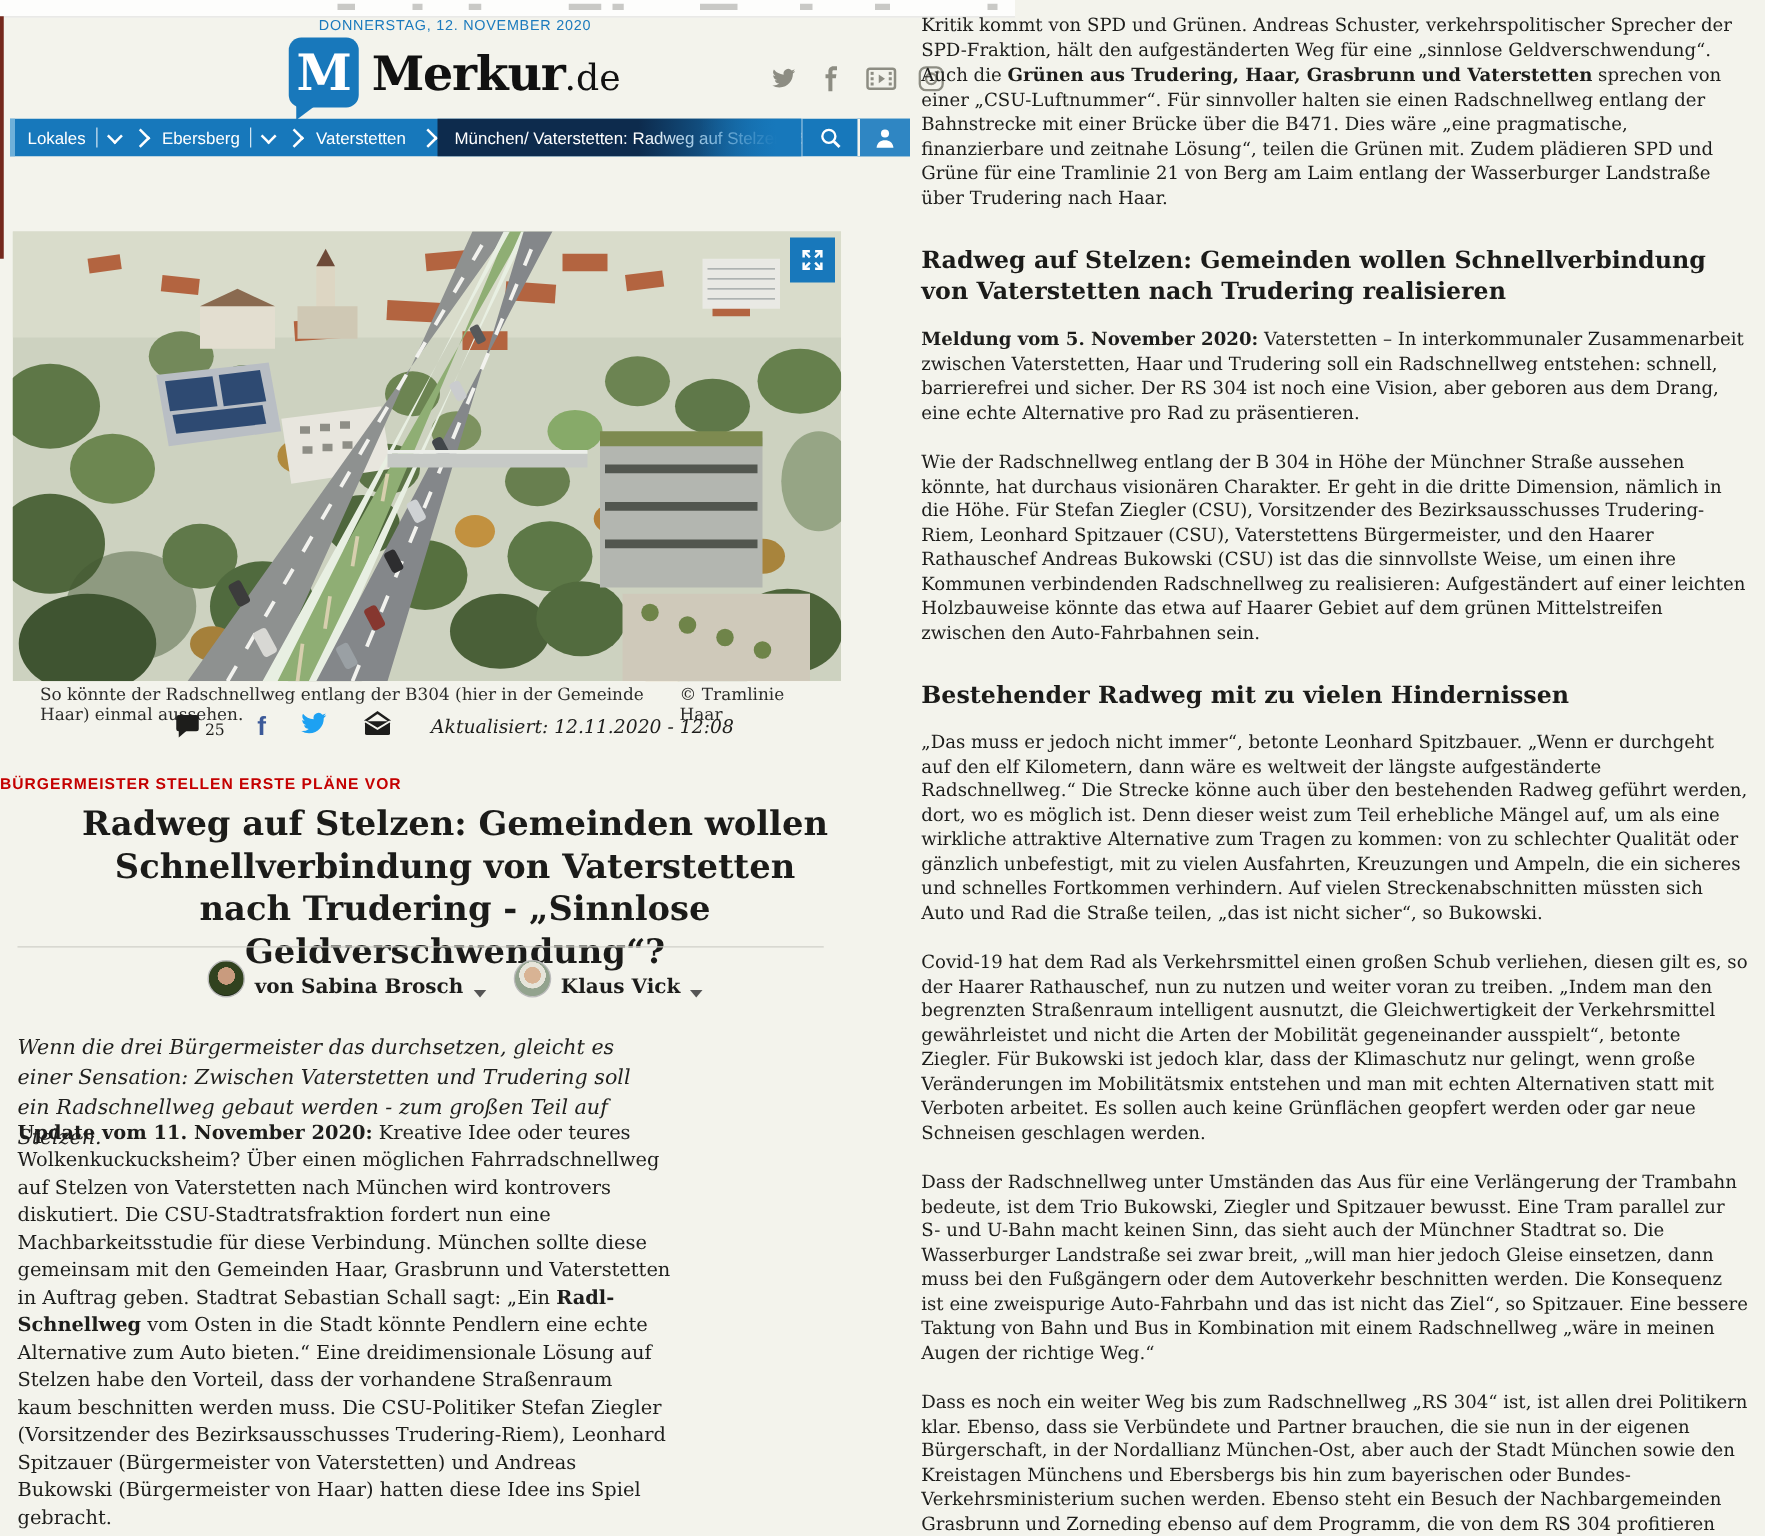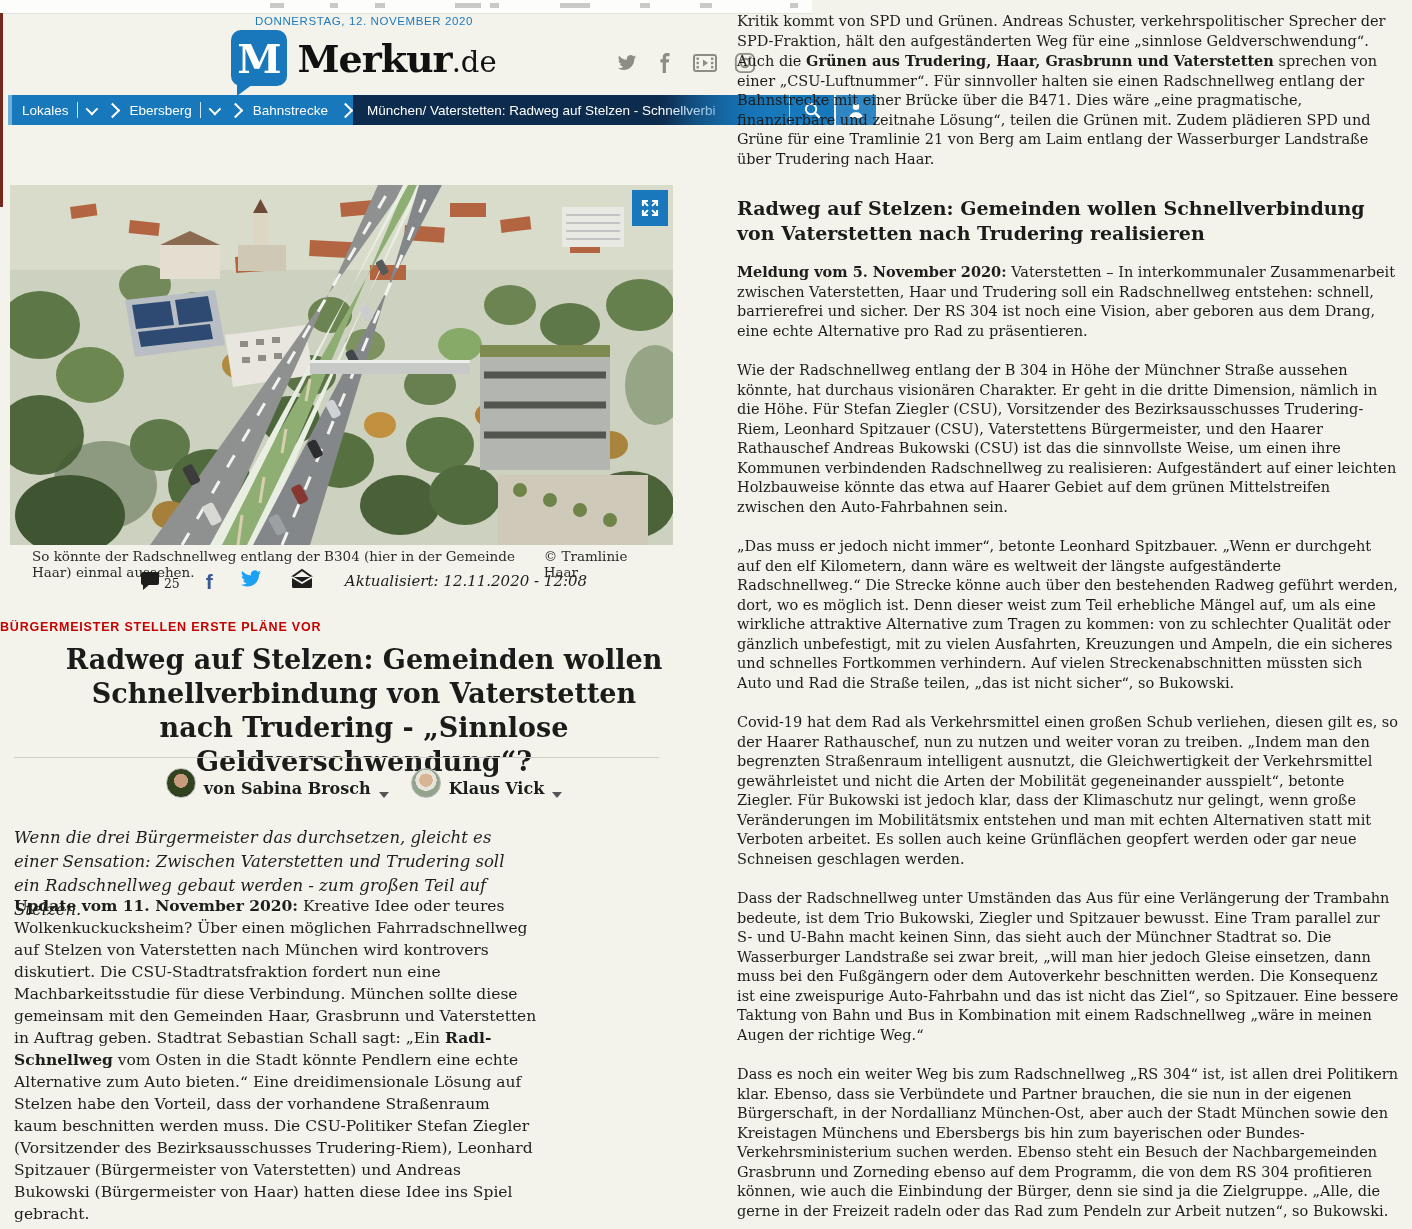--- a/index.html
+++ b/index.html
@@ -20,21 +20,21 @@
   .logo-m{width:56px;height:56px;background:#1878bb;border-radius:10px;position:relative;
     display:flex;align-items:center;justify-content:center;color:#fff;
     font-family:"DejaVu Serif",serif;font-weight:bold;font-size:40px;}
   .logo-m::after{content:"";position:absolute;left:6px;bottom:-10px;width:0;height:0;
     border-left:16px solid #1878bb;border-bottom:12px solid transparent;}
   .logo-word{font-family:"DejaVu Serif",serif;font-weight:bold;font-size:38px;color:#111;letter-spacing:-1px;}
   .logo-tld{font-family:"DejaVu Serif",serif;font-size:29px;color:#111;}
   .header-social{position:absolute;left:616px;top:52px;display:flex;gap:16px;align-items:center;}
   .header-social svg{display:block;}
   
-  .crumbbar{position:absolute;left:8px;top:95px;width:868px;height:30px;background:#1778bb;
+  .crumbbar{position:absolute;left:8px;top:95px;width:720px;height:30px;background:#1778bb;
     display:flex;align-items:stretch;font-family:"Liberation Sans",sans-serif;font-size:13.5px;color:#fff;
     border-left:4px solid #6fb0d9;box-sizing:border-box;}
   .crumb{display:flex;align-items:center;gap:8px;padding:0 10px;white-space:nowrap;cursor:pointer;}
   .crumb .vline{width:1px;height:16px;background:rgba(255,255,255,.8);}
   .caret-down{width:7px;height:7px;border-right:2px solid #fff;border-bottom:2px solid #fff;transform:rotate(45deg) translateY(-2px);}
   .chev-right{width:9px;height:9px;border-top:2px solid #fff;border-right:2px solid #fff;transform:rotate(45deg);margin:0 2px;align-self:center;}
   .crumb-current{position:relative;flex:1;display:flex;align-items:center;padding:0 14px;overflow:hidden;
     background:linear-gradient(90deg,#0d2b4d 0%,#0d2b4d 72%,#1778bb 100%);white-space:nowrap;}
   .crumb-current .fade{position:absolute;right:0;top:0;width:130px;height:100%;
     background:linear-gradient(90deg,rgba(23,120,187,0),#1778bb 85%);}
@@ -145,21 +145,21 @@
     <span class="caret-down"></span>
   </div>
   <span class="chev-right"></span>
   <div class="crumb">
     <span>Ebersberg</span>
     <span class="vline"></span>
     <span class="caret-down"></span>
   </div>
   <span class="chev-right"></span>
   <div class="crumb">
-    <span>Bahnstrecke</span>
+    <span>Vaterstetten</span>
   </div>
   <span class="chev-right"></span>
   <div class="crumb-current">
     <span>München/ Vaterstetten: Radweg auf Stelzen - Schnellverbi</span>
     <span class="fade"></span>
   </div>
   <div class="crumb-tools">
     <div class="tool-search">
       <svg width="19" height="19" viewBox="0 0 20 20">
           <circle cx="8.5" cy="8.5" r="5.5" fill="none" stroke="#fff" stroke-width="2"></circle>
@@ -375,18 +375,19 @@
 
 <div class="right-col">
   <p>
     <span>Kritik kommt von SPD und Grünen. Andreas Schuster, verkehrspolitischer Sprecher der SPD-Fraktion, hält den aufgeständerten Weg für eine „sinnlose Geldverschwendung“. Auch die </span><span class="b">Grünen aus Trudering, Haar, Grasbrunn und Vaterstetten</span><span> sprechen von einer „CSU-Luftnummer“. Für sinnvoller halten sie einen Radschnellweg entlang der Bahnstrecke mit einer Brücke über die B471. Dies wäre „eine pragmatische, finanzierbare und zeitnahe Lösung“, teilen die Grünen mit. Zudem plädieren SPD und Grüne für eine Tramlinie 21 von Berg am Laim entlang der Wasserburger Landstraße über Trudering nach Haar.</span>
   </p>
   <h2>Radweg auf Stelzen: Gemeinden wollen Schnellverbindung von Vaterstetten nach Trudering realisieren</h2>
   <p>
     <span class="b">Meldung vom 5. November 2020:</span><span> Vaterstetten – In interkommunaler Zusammenarbeit zwischen Vaterstetten, Haar und Trudering soll ein Radschnellweg entstehen: schnell, barrierefrei und sicher. Der RS 304 ist noch eine Vision, aber geboren aus dem Drang, eine echte Alternative pro Rad zu präsentieren.</span>
   </p>
   <p>Wie der Radschnellweg entlang der B 304 in Höhe der Münchner Straße aussehen könnte, hat durchaus visionären Charakter. Er geht in die dritte Dimension, nämlich in die Höhe. Für Stefan Ziegler (CSU), Vorsitzender des Bezirksausschusses Trudering-Riem, Leonhard Spitzauer (CSU), Vaterstettens Bürgermeister, und den Haarer Rathauschef Andreas Bukowski (CSU) ist das die sinnvollste Weise, um einen ihre Kommunen verbindenden Radschnellweg zu realisieren: Aufgeständert auf einer leichten Holzbauweise könnte das etwa auf Haarer Gebiet auf dem grünen Mittelstreifen zwischen den Auto-Fahrbahnen sein.</p>
+  <h2>Bestehender Radweg mit zu vielen Hindernissen</h2>
   <p>„Das muss er jedoch nicht immer“, betonte Leonhard Spitzbauer. „Wenn er durchgeht auf den elf Kilometern, dann wäre es weltweit der längste aufgeständerte Radschnellweg.“ Die Strecke könne auch über den bestehenden Radweg geführt werden, dort, wo es möglich ist. Denn dieser weist zum Teil erhebliche Mängel auf, um als eine wirkliche attraktive Alternative zum Tragen zu kommen: von zu schlechter Qualität oder gänzlich unbefestigt, mit zu vielen Ausfahrten, Kreuzungen und Ampeln, die ein sicheres und schnelles Fortkommen verhindern. Auf vielen Streckenabschnitten müssten sich Auto und Rad die Straße teilen, „das ist nicht sicher“, so Bukowski.</p>
   <p>Covid-19 hat dem Rad als Verkehrsmittel einen großen Schub verliehen, diesen gilt es, so der Haarer Rathauschef, nun zu nutzen und weiter voran zu treiben. „Indem man den begrenzten Straßenraum intelligent ausnutzt, die Gleichwertigkeit der Verkehrsmittel gewährleistet und nicht die Arten der Mobilität gegeneinander ausspielt“, betonte Ziegler. Für Bukowski ist jedoch klar, dass der Klimaschutz nur gelingt, wenn große Veränderungen im Mobilitätsmix entstehen und man mit echten Alternativen statt mit Verboten arbeitet. Es sollen auch keine Grünflächen geopfert werden oder gar neue Schneisen geschlagen werden.</p>
   <p>Dass der Radschnellweg unter Umständen das Aus für eine Verlängerung der Trambahn bedeute, ist dem Trio Bukowski, Ziegler und Spitzauer bewusst. Eine Tram parallel zur S- und U-Bahn macht keinen Sinn, das sieht auch der Münchner Stadtrat so. Die Wasserburger Landstraße sei zwar breit, „will man hier jedoch Gleise einsetzen, dann muss bei den Fußgängern oder dem Autoverkehr beschnitten werden. Die Konsequenz ist eine zweispurige Auto-Fahrbahn und das ist nicht das Ziel“, so Spitzauer. Eine bessere Taktung von Bahn und Bus in Kombination mit einem Radschnellweg „wäre in meinen Augen der richtige Weg.“</p>
   <p>Dass es noch ein weiter Weg bis zum Radschnellweg „RS 304“ ist, ist allen drei Politikern klar. Ebenso, dass sie Verbündete und Partner brauchen, die sie nun in der eigenen Bürgerschaft, in der Nordallianz München-Ost, aber auch der Stadt München sowie den Kreistagen Münchens und Ebersbergs bis hin zum bayerischen oder Bundes-Verkehrsministerium suchen werden. Ebenso steht ein Besuch der Nachbargemeinden Grasbrunn und Zorneding ebenso auf dem Programm, die von dem RS 304 profitieren können, wie auch die Einbindung der Bürger, denn sie sind ja die Zielgruppe. „Alle, die gerne in der Freizeit radeln oder das Rad zum Pendeln zur Arbeit nutzen“, so Bukowski.</p>
 
 </div>
 
 </body></html>

